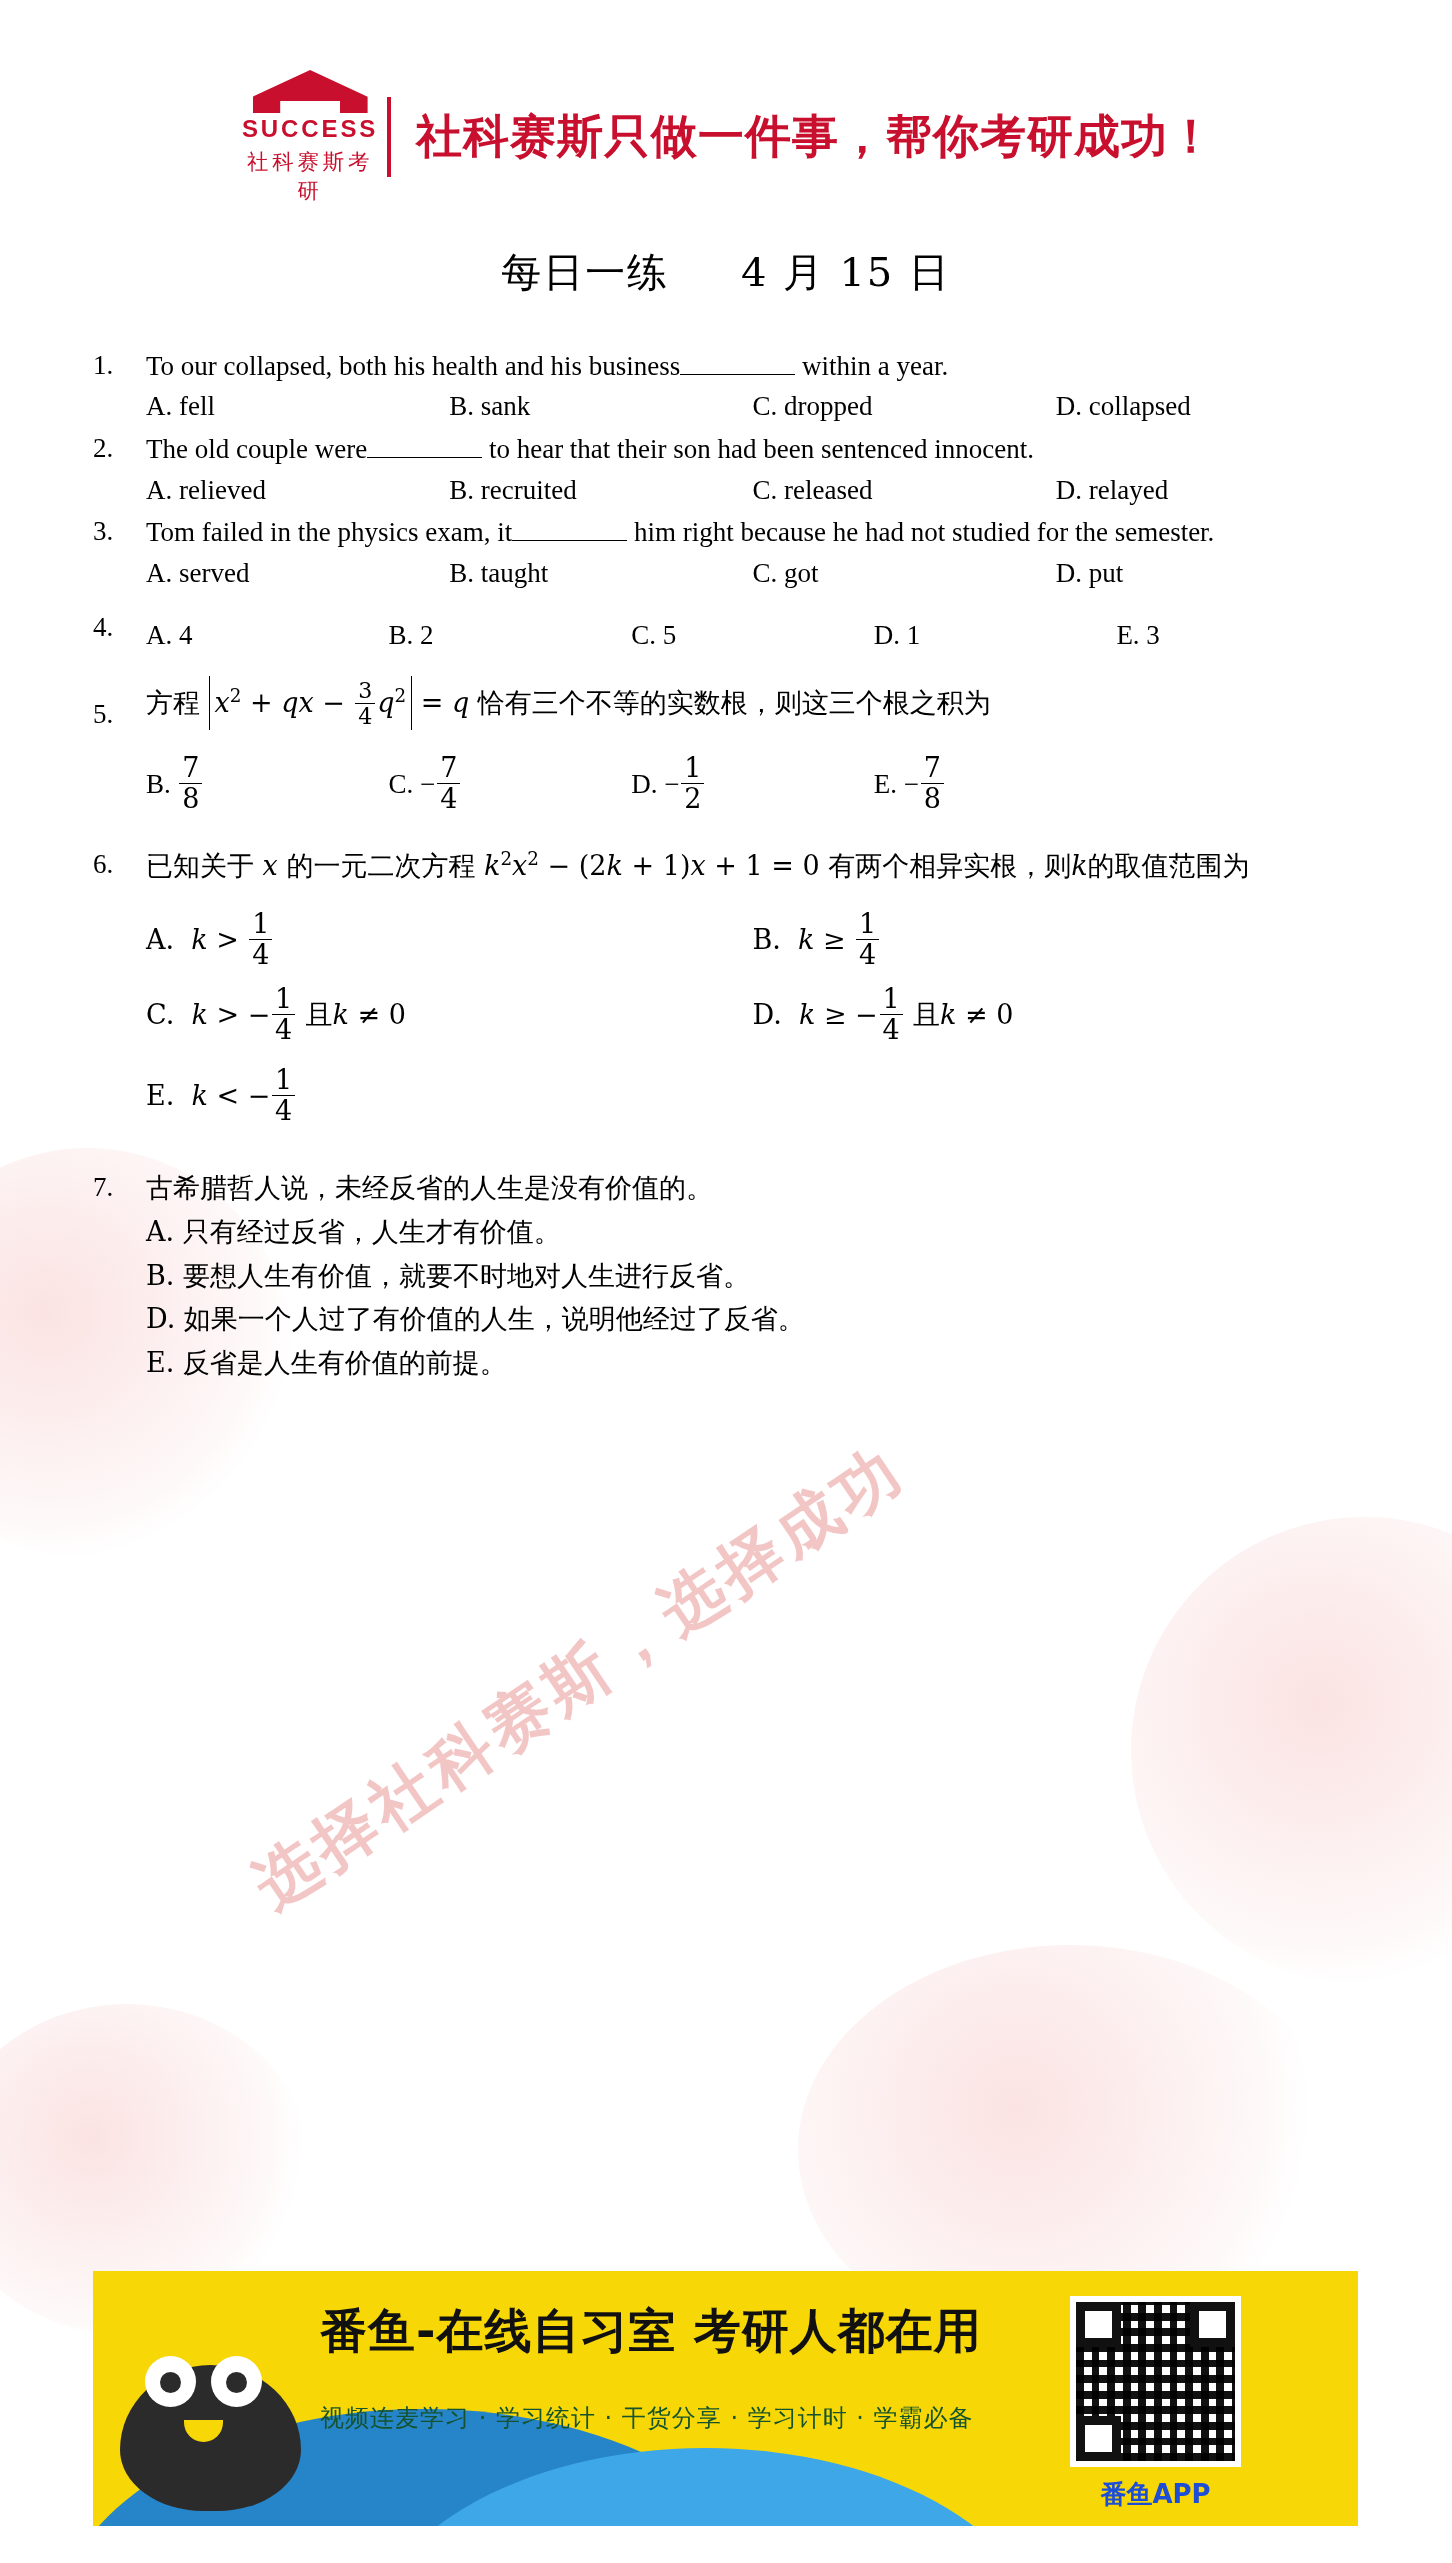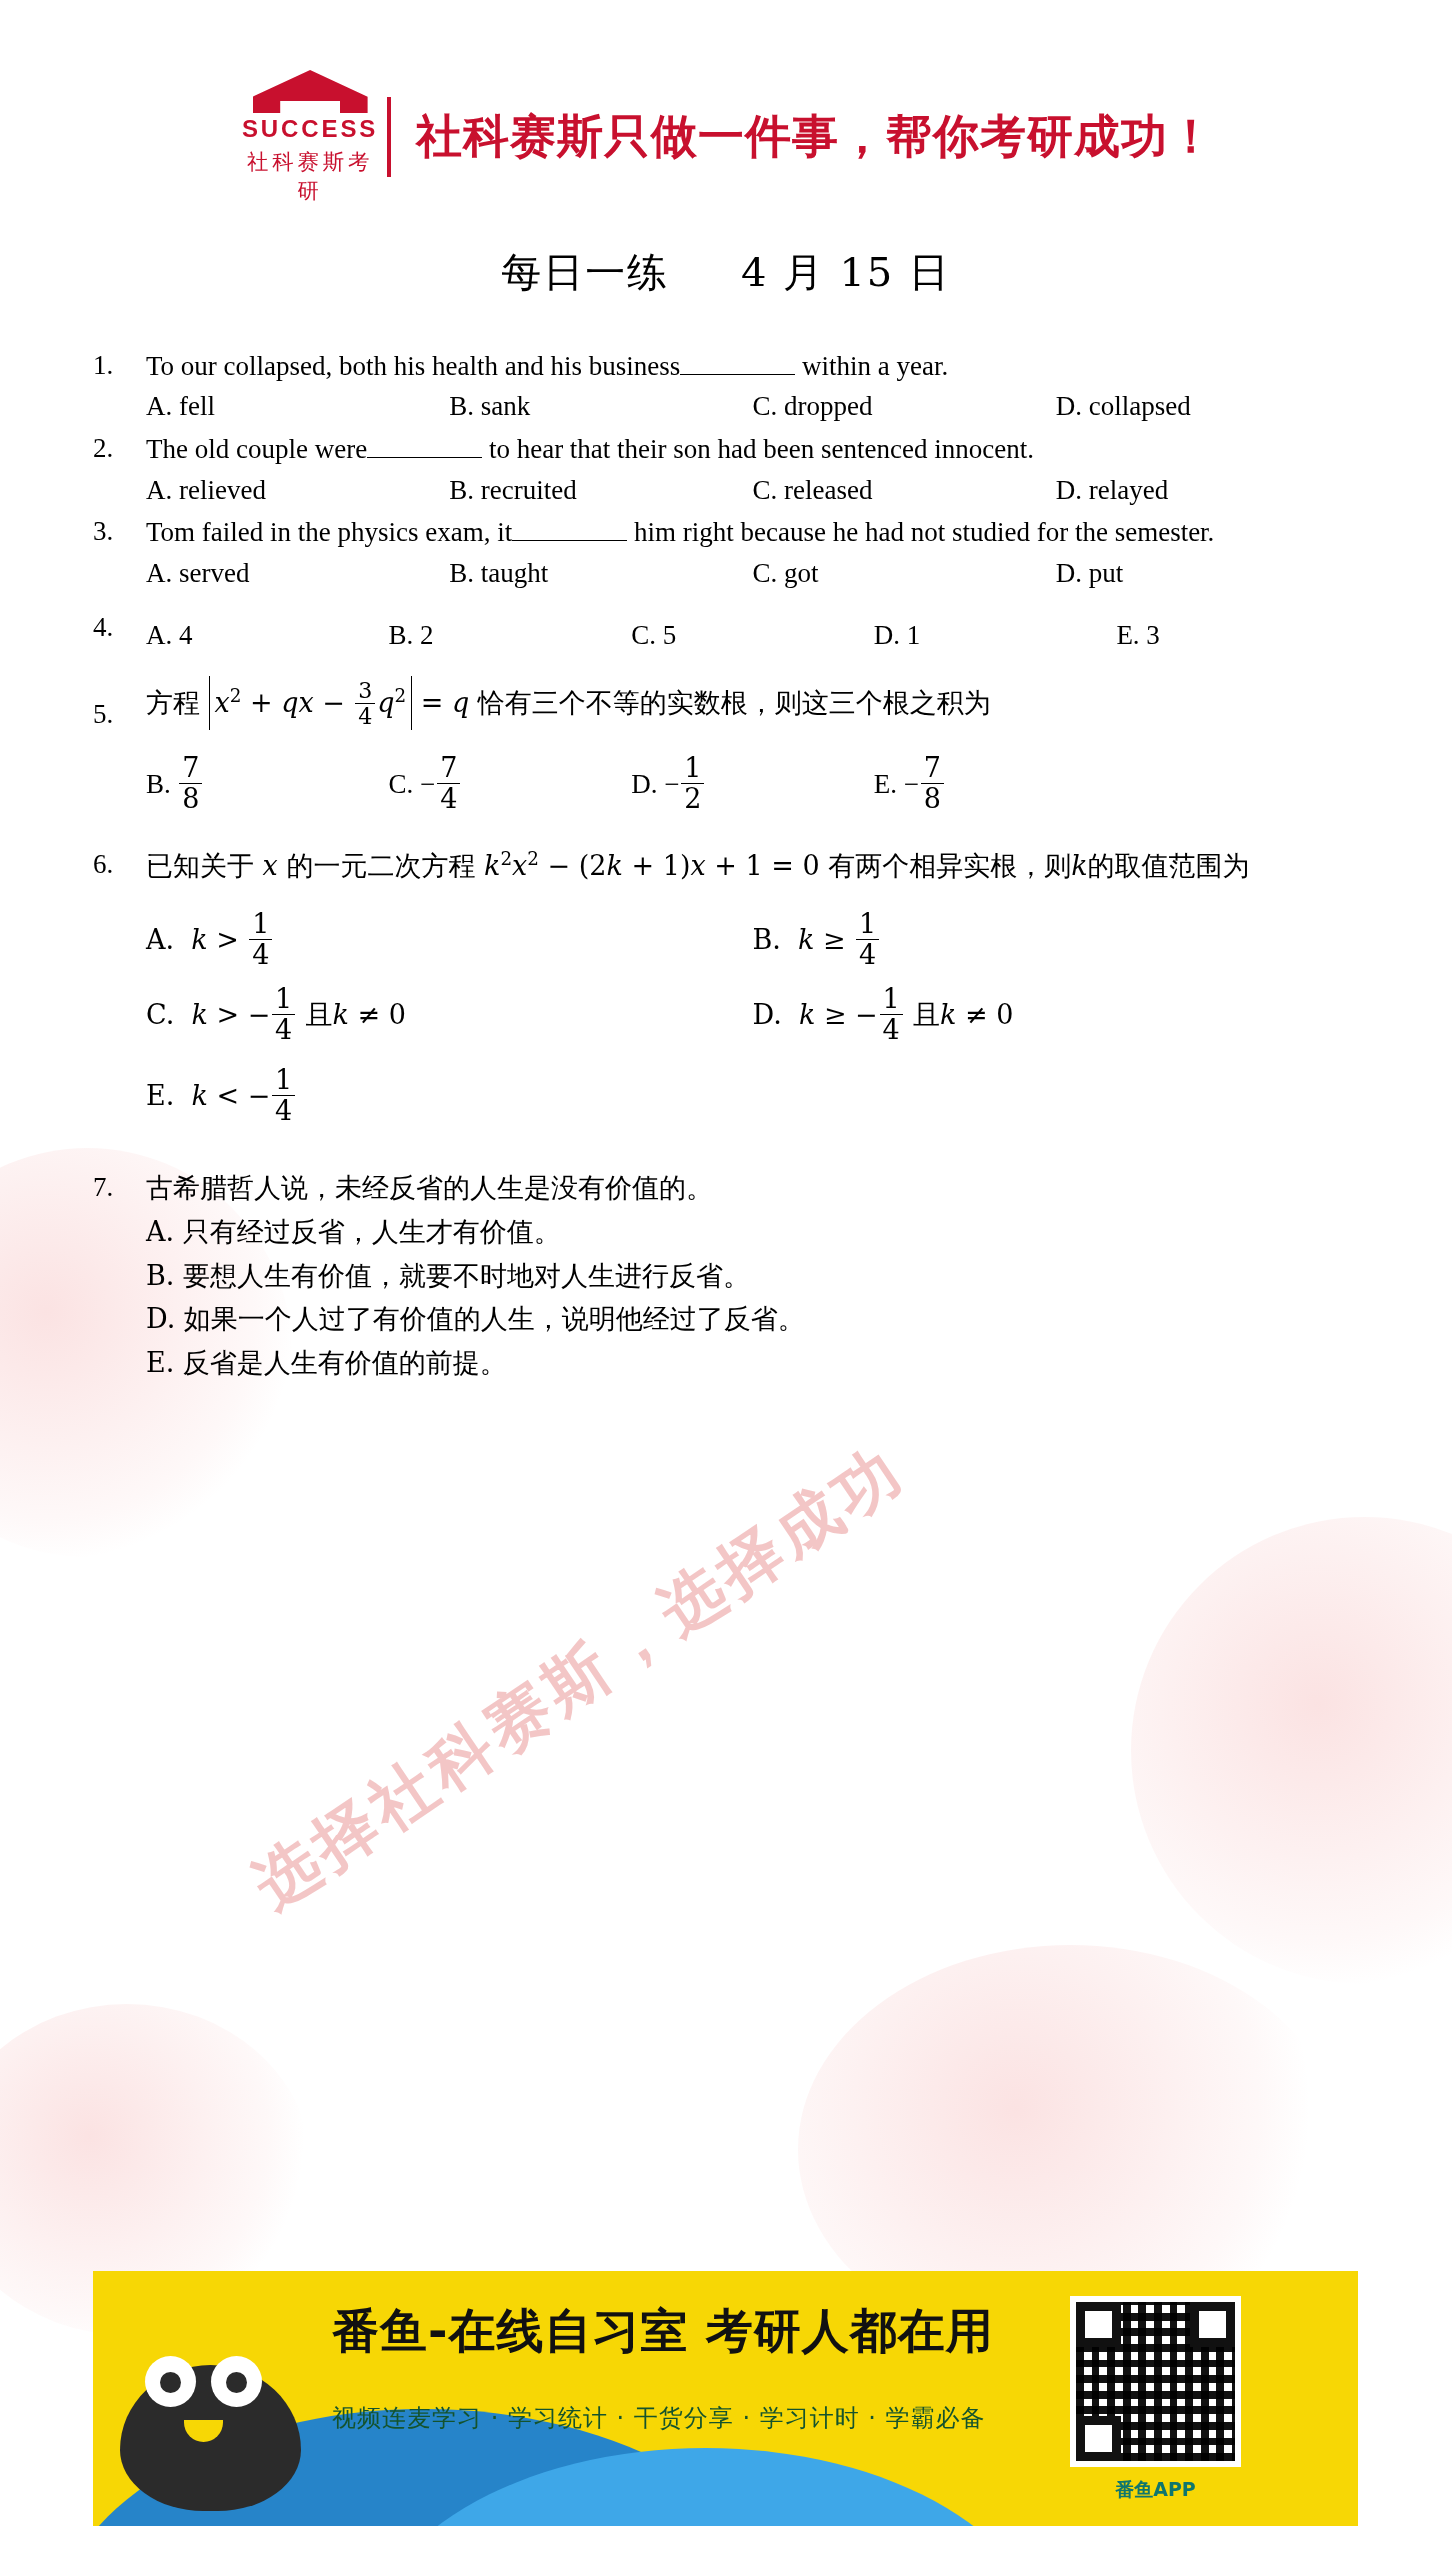--- a/index.html
+++ b/index.html
@@ -116,21 +116,21 @@
   .fish-body {
     position:absolute; left:5.8px; bottom:5.8px; width:181px; height:146px;
     background:#2b2b2b; border-radius:50% 50% 46% 46% / 58% 58% 42% 42%;
   }
   .fish-eye { position:absolute; width:51px; height:51px; background:#fff; border-radius:50%; top:25px; }
   .fish-eye.l { left:31px; }
   .fish-eye.r { left:97px; }
   .fish-pupil { position:absolute; width:21.4px; height:21.4px; background:#2b2b2b; border-radius:50%; top:15.6px; left:14.6px; }
   .fish-mouth { position:absolute; width:39px; height:21.4px; background:#f7d705; border-radius:0 0 19.5px 19.5px; left:70px; top:89px; }
   .ad-text {
-    position:absolute; left:239px; top:29px; width:720px;
+    position:absolute; left:227px; top:29px; width:720px;
   }
   .ad-head {
     font-size:47px; font-weight:bold; color:#111; letter-spacing:1px;
     font-family:"DejaVu Sans", sans-serif; white-space:nowrap;
   }
   .ad-sub {
     margin-top:39px; font-size:24px; color:#14532d; letter-spacing:1px;
     font-family:"DejaVu Sans", sans-serif; white-space:nowrap;
   }
   .ad-qr {
@@ -142,21 +142,21 @@
     repeating-linear-gradient(0deg,#111 0 7.8px,rgba(255,255,255,0) 7.8px 15.6px);
     background-blend-mode:multiply, normal;
     position:relative;
   }
   .qr-eye { position:absolute; width:45px; height:45px; background:#fff; border:9.7px solid #111; box-sizing:border-box; }
   .qr-eye.tl { left:0; top:0; }
   .qr-eye.tr { right:0; top:0; }
   .qr-eye.bl { left:0; bottom:0; }
   .ad-qr-label {
     position:absolute; right:117px; top:206px; width:171px; text-align:center;
-    font-size:19px; font-weight:bold; color:#0f766e;
+    font-size:26px; font-weight:bold; color:#1d4ed8;
     font-family:"DejaVu Sans", sans-serif;
   }
 </style>
 </head>
 <body>
 
 <div class="blob" style="left:-117px;top:1148px;width:409px;height:409px;"></div>
 <div class="blob" style="right:-146px;top:1517px;width:467px;height:467px;"></div>
 <div class="blob" style="left:798px;top:1945px;width:545px;height:409px;"></div>
 <div class="blob" style="left:-58px;top:2004px;width:370px;height:331px;"></div>

